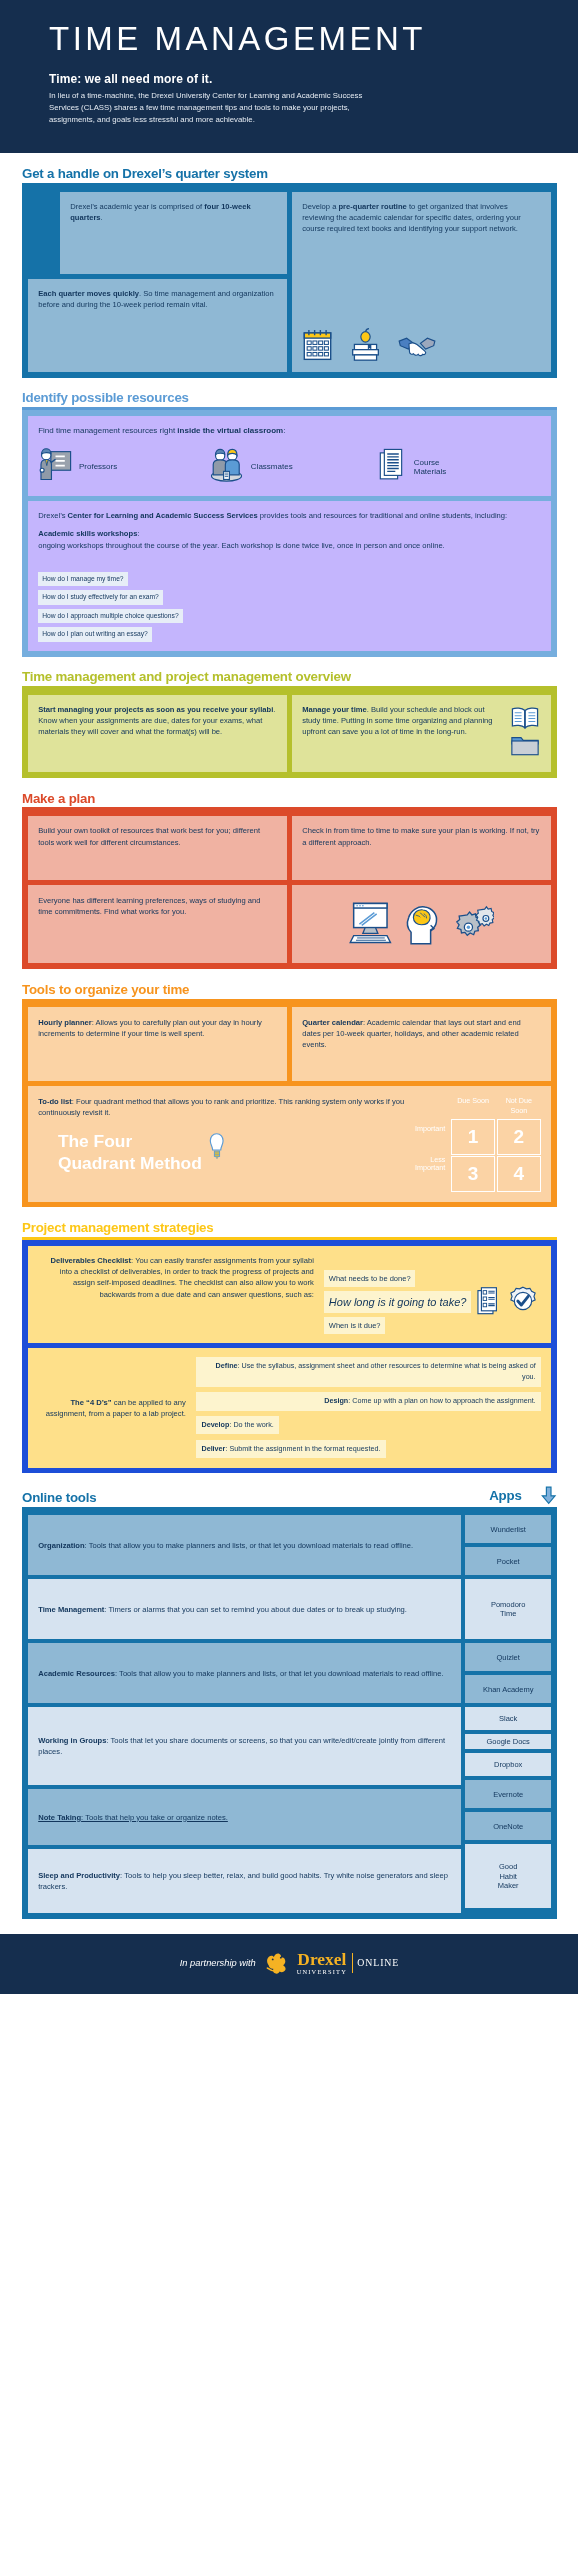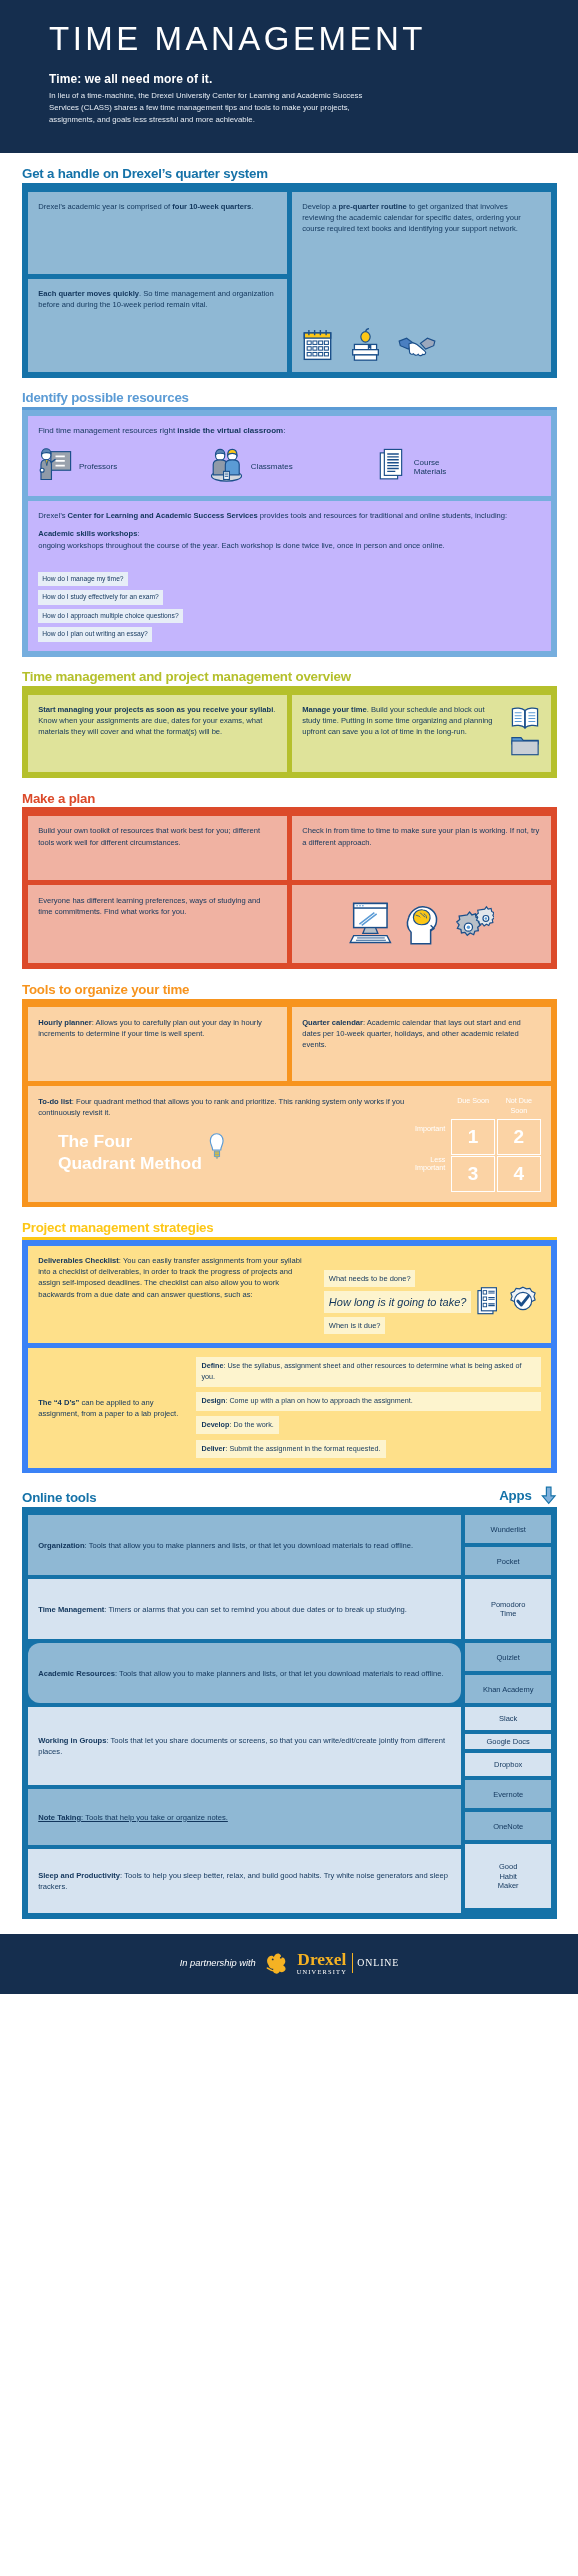--- a/index.html
+++ b/index.html
@@ -83,21 +83,21 @@
 
   
   .t-orange .sec-head { color: #F7941E; }
   .t-orange .sec-rule { background: #F7941E; }
   .t-orange .panel { background: #F7941E; }
   .t-orange .card { background: #FBD3A5; color: #12365c; }
 
   
   .t-yellow .sec-head { color: #FDC716; }
   .t-yellow .sec-rule { background: #FDC716; }
-  .t-yellow .panel { background: #3b82f6; }
+  .t-yellow .panel { background: #1d4ed8; text-align: right; }
   .t-yellow .card { background: #FEE08A; color: #12365c; }
 
   
   .qicons { display: flex; gap: 15px; align-items: flex-end; margin-top: 9.3px; }
   .qicons svg { display: block; }
 
   
   .res-row { display: flex; align-items: center; gap: 7px; margin-top: 10.4px; }
   .res-item { display: flex; align-items: center; gap: 5.8px; width: 33.3%; }
   .res-label { font-size: 8px; line-height: 1.15; color: #12365c; }
@@ -136,21 +136,21 @@
   .tools-right { width: 86px; display: flex; flex-direction: column; gap: 4px; }
   .tool-row { padding: 9.3px 10.4px; font-size: 7.6px; line-height: 1.5; color: #12365c;
               display: flex; align-items: center; }
   .app-cell { text-align: center; font-size: 7.5px; color: #12365c;
               display: flex; align-items: center; justify-content: center;
               line-height: 1.25; padding: 2.3px; }
   .sh-dark { background: #8FB8D4; }
   .sh-light { background: #D6E3F0; }
 
   .tools-head-row { display: flex; align-items: flex-end; justify-content: space-between; }
-  .apps-label { display: flex; align-items: center; gap: 8px; }
+  .apps-label { display: flex; align-items: center; gap: 18px; }
 
   
   .footer { background: #152E4E; margin-top: 15px; padding: 15px 0 17.4px 0;
             display: flex; align-items: center; justify-content: center; gap: 9.3px; }
   .footer-text { color: #ffffff; font-size: 9.3px; font-style: italic; }
   .logo-row { display: flex; align-items: center; gap: 4.6px; }
   .logo-drexel { color: #F5B223; font-family: "Liberation Serif", serif;
                  font-size: 17.4px; font-weight: bold; line-height: .95; }
   .logo-univ { color: #ffffff; font-family: "Liberation Serif", serif;
                font-size: 6.4px; letter-spacing: 1.2px; }
@@ -168,21 +168,21 @@
     <div class="hero-sub">Time: we all need more of it.</div>
     <div class="hero-body">In lieu of a time-machine, the Drexel University Center for Learning and Academic Success Services (CLASS) shares a few time management tips and tools to make your projects, assignments, and goals less stressful and more achievable.</div>
   </div>
 
   <div class="section t-blue">
     <div class="sec-head">Get a handle on Drexel’s quarter system</div>
     <div class="sec-rule"></div>
     <div class="panel">
 
       <div style="width:calc(50% - 2.9px); display:flex; flex-direction:column; gap:5.2px;">
-        <div class="card" style="min-height:82px;">
+        <div class="card" style="min-height:82px;margin-left:32px;">
           <span>Drexel’s academic year is comprised of </span><b>four 10-week quarters</b><span>.</span>
         </div>
         <div class="card" style="min-height:93px;">
           <b>Each quarter moves quickly</b><span>. So time management and organization before and during the 10-week period remain vital.</span>
         </div>
       </div>
 
       <div class="card" style="width:calc(50% - 2.3px); display:flex; flex-direction:column; justify-content:space-between;">
         <div>
           <span>Develop a </span><b>pre-quarter routine</b><span> to get organized that involves reviewing the academic calendar for specific dates, ordering your course required text books and identifying your support network.</span>
@@ -522,21 +522,21 @@
     <div class="sec-rule"></div>
 
     <div class="tools-panel">
       <div class="tools-left">
         <div class="tool-row sh-dark" style="height:60px;">
           <div><b>Organization</b><span>: Tools that allow you to make planners and lists, or that let you download materials to read offline.</span></div>
         </div>
         <div class="tool-row sh-light" style="height:60px;">
           <div><b>Time Management</b><span>: Timers or alarms that you can set to remind you about due dates or to break up studying.</span></div>
         </div>
-        <div class="tool-row sh-dark" style="height:60px;border-radius:12px;">
+        <div class="tool-row sh-dark" style="height:60px;">
           <div><b>Academic Resources</b><span>: Tools that allow you to make planners and lists, or that let you download materials to read offline.</span></div>
         </div>
         <div class="tool-row sh-light" style="height:78px;">
           <div><b>Working in Groups</b><span>: Tools that let you share documents or screens, so that you can write/edit/create jointly from different places.</span></div>
         </div>
         <div class="tool-row sh-dark" style="height:56px;text-decoration:underline;">
           <div><b>Note Taking</b><span>: Tools that help you take or organize notes.</span></div>
         </div>
         <div class="tool-row sh-light" style="height:64px;">
           <div><b>Sleep and Productivity</b><span>: Tools to help you sleep better, relax, and build good habits. Try white noise generators and sleep trackers.</span></div>

